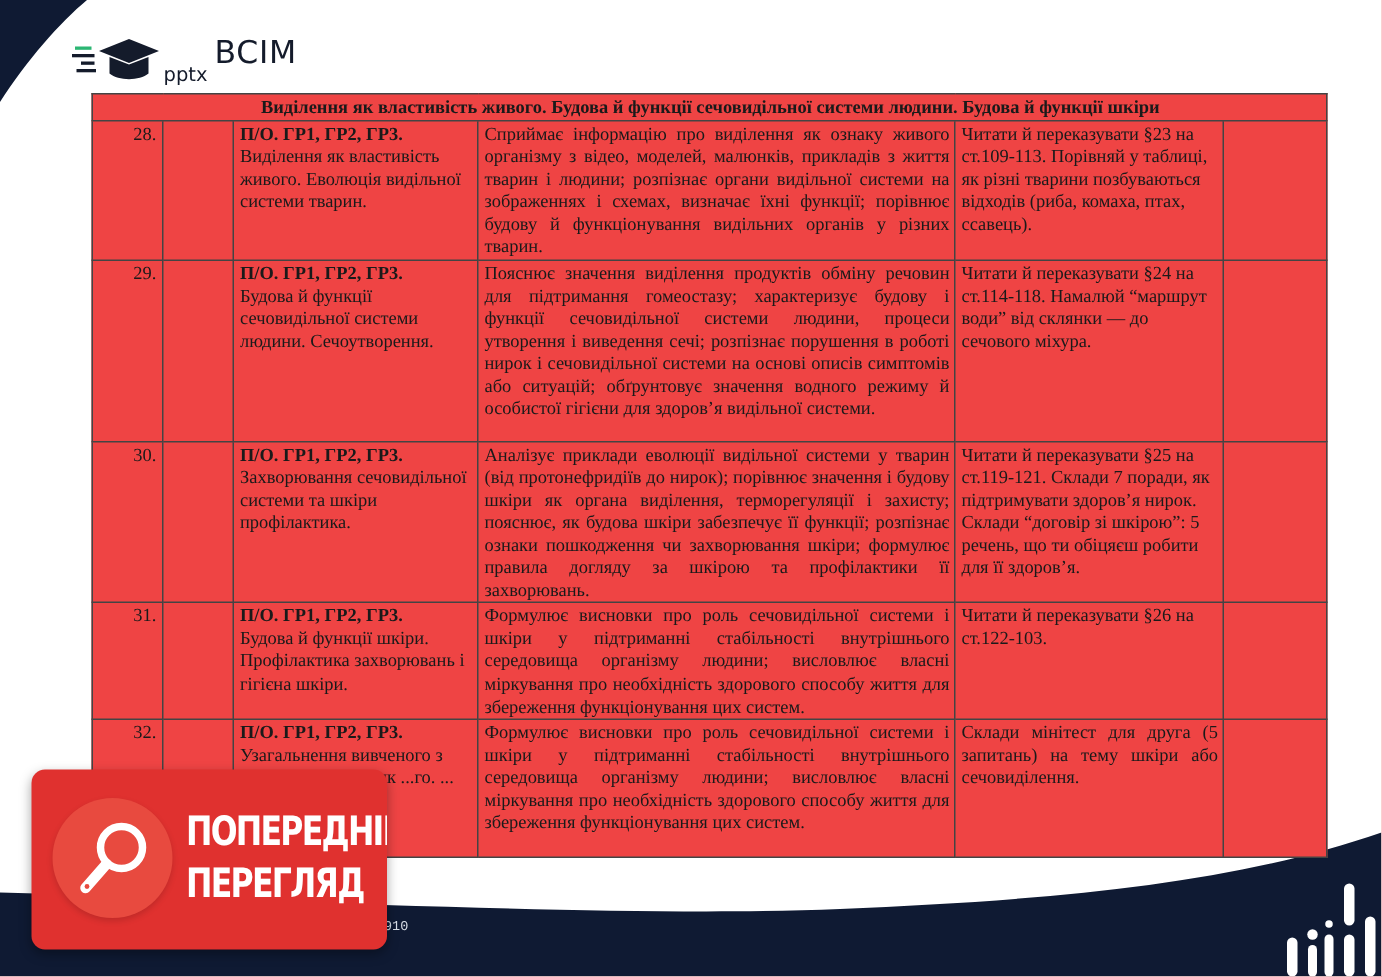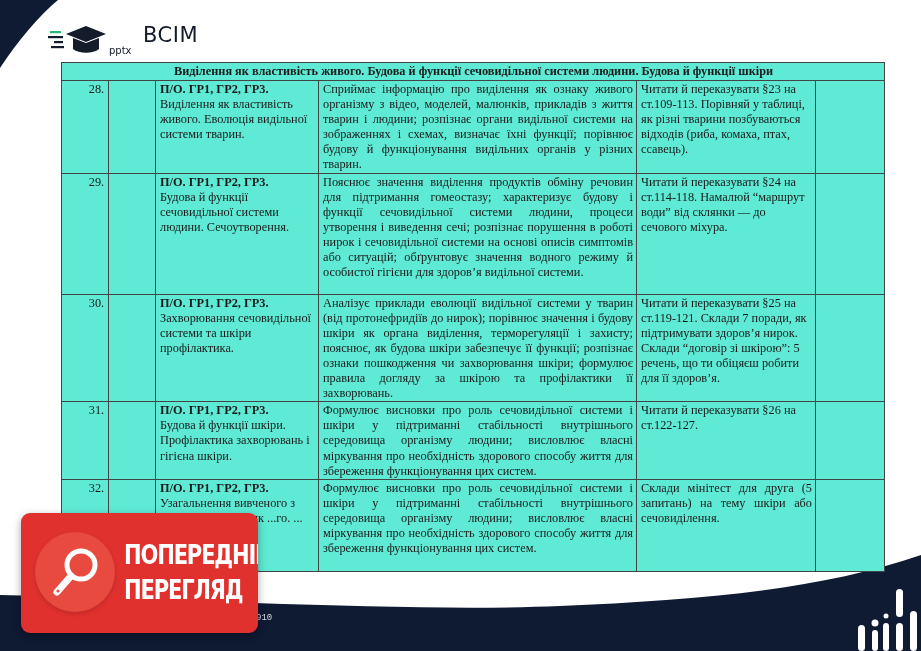--- a/index.html
+++ b/index.html
@@ -3,23 +3,23 @@
 <meta charset="utf-8">
 <style>
   * { box-sizing: border-box; margin: 0; padding: 0; }
   html, body { width: 921px; height: 651px; overflow: hidden; background: #ffffff; }
   body { position: relative; font-family: "Liberation Serif", "DejaVu Serif", serif; color: #1a1a1a; }
 
   .corner-tl { position: absolute; left: 0; top: 0; width: 921px; height: 651px; pointer-events: none; }
 
   .logo { position: absolute; left: 48px; top: 22px; width: 120px; height: 36px; }
   .logo-text-main { position: absolute; left: 59px; top: 2px; font-family: "DejaVu Sans", sans-serif; font-size: 21px; color: #141b2b; letter-spacing: 0.5px; line-height: 22px; margin-left: 36px; }
-  .logo-text-sub { position: absolute; left: 61px; top: 23px; font-family: "DejaVu Sans", sans-serif; font-size: 10px; color: #141b2b; line-height: 12px; }
+  .logo-text-sub { position: absolute; left: 61px; top: 23px; font-family: "DejaVu Sans", sans-serif; font-size: 13px; color: #141b2b; line-height: 12px; }
 
-  table.plan { position: absolute; left: 61px; top: 62px; width: 823px; border-collapse: collapse; table-layout: fixed; background: #5eead4; }
+  table.plan { position: absolute; left: 61px; top: 62px; width: 823px; border-collapse: collapse; table-layout: fixed; background: #ef4444; }
   table.plan td { border: 1px solid #444; vertical-align: top; font-size: 12.3px; line-height: 15.1px; padding: 1px 3px 0 4px; }
   table.plan tr.title-row td { text-align: center; font-weight: bold; height: 18px; padding-top: 1px; }
   td.num { text-align: center; padding-left: 26px !important; }
   td.just { text-align: justify; }
   .bold { font-weight: bold; display: block; }
 
   .footer-band { position: absolute; left: 0; top: 0; width: 921px; height: 651px; pointer-events: none; }
   .footer-num { position: absolute; left: 256px; top: 613px; font-family: Liberation Mono, monospace; font-size: 9px; color: #d8dde6; }
 
   .preview-badge { position: absolute; left: 21px; top: 513px; width: 237px; height: 120px; background: #e0312f; border-radius: 9px; box-shadow: 0 3px 8px rgba(0,0,0,0.35); overflow: hidden; }
@@ -104,21 +104,21 @@
   </tr>
 
   <tr style="height:76px">
     <td class="num">31.</td>
     <td></td>
     <td>
       <span class="bold">П/О. ГР1, ГР2, ГР3.</span>
       <span>Будова й функції шкіри. Профілактика захворювань і гігієна шкіри.</span>
     </td>
     <td class="just">Формулює висновки про роль сечовидільної системи і шкіри у підтриманні стабільності внутрішнього середовища організму людини; висловлює власні міркування про необхідність здорового способу життя для збереження функціонування цих систем.</td>
-    <td>Читати й переказувати §26 на ст.122-127.</td>
+    <td>Читати й переказувати §26 на ст.122-103.</td>
     <td></td>
   </tr>
 
   <tr style="height:92px">
     <td class="num">32.</td>
     <td></td>
     <td>
       <span class="bold">П/О. ГР1, ГР2, ГР3.</span>
       <span>Узагальнення вивченого з теми «Виділення як ...го. ... ...стеми</span>
     </td>

